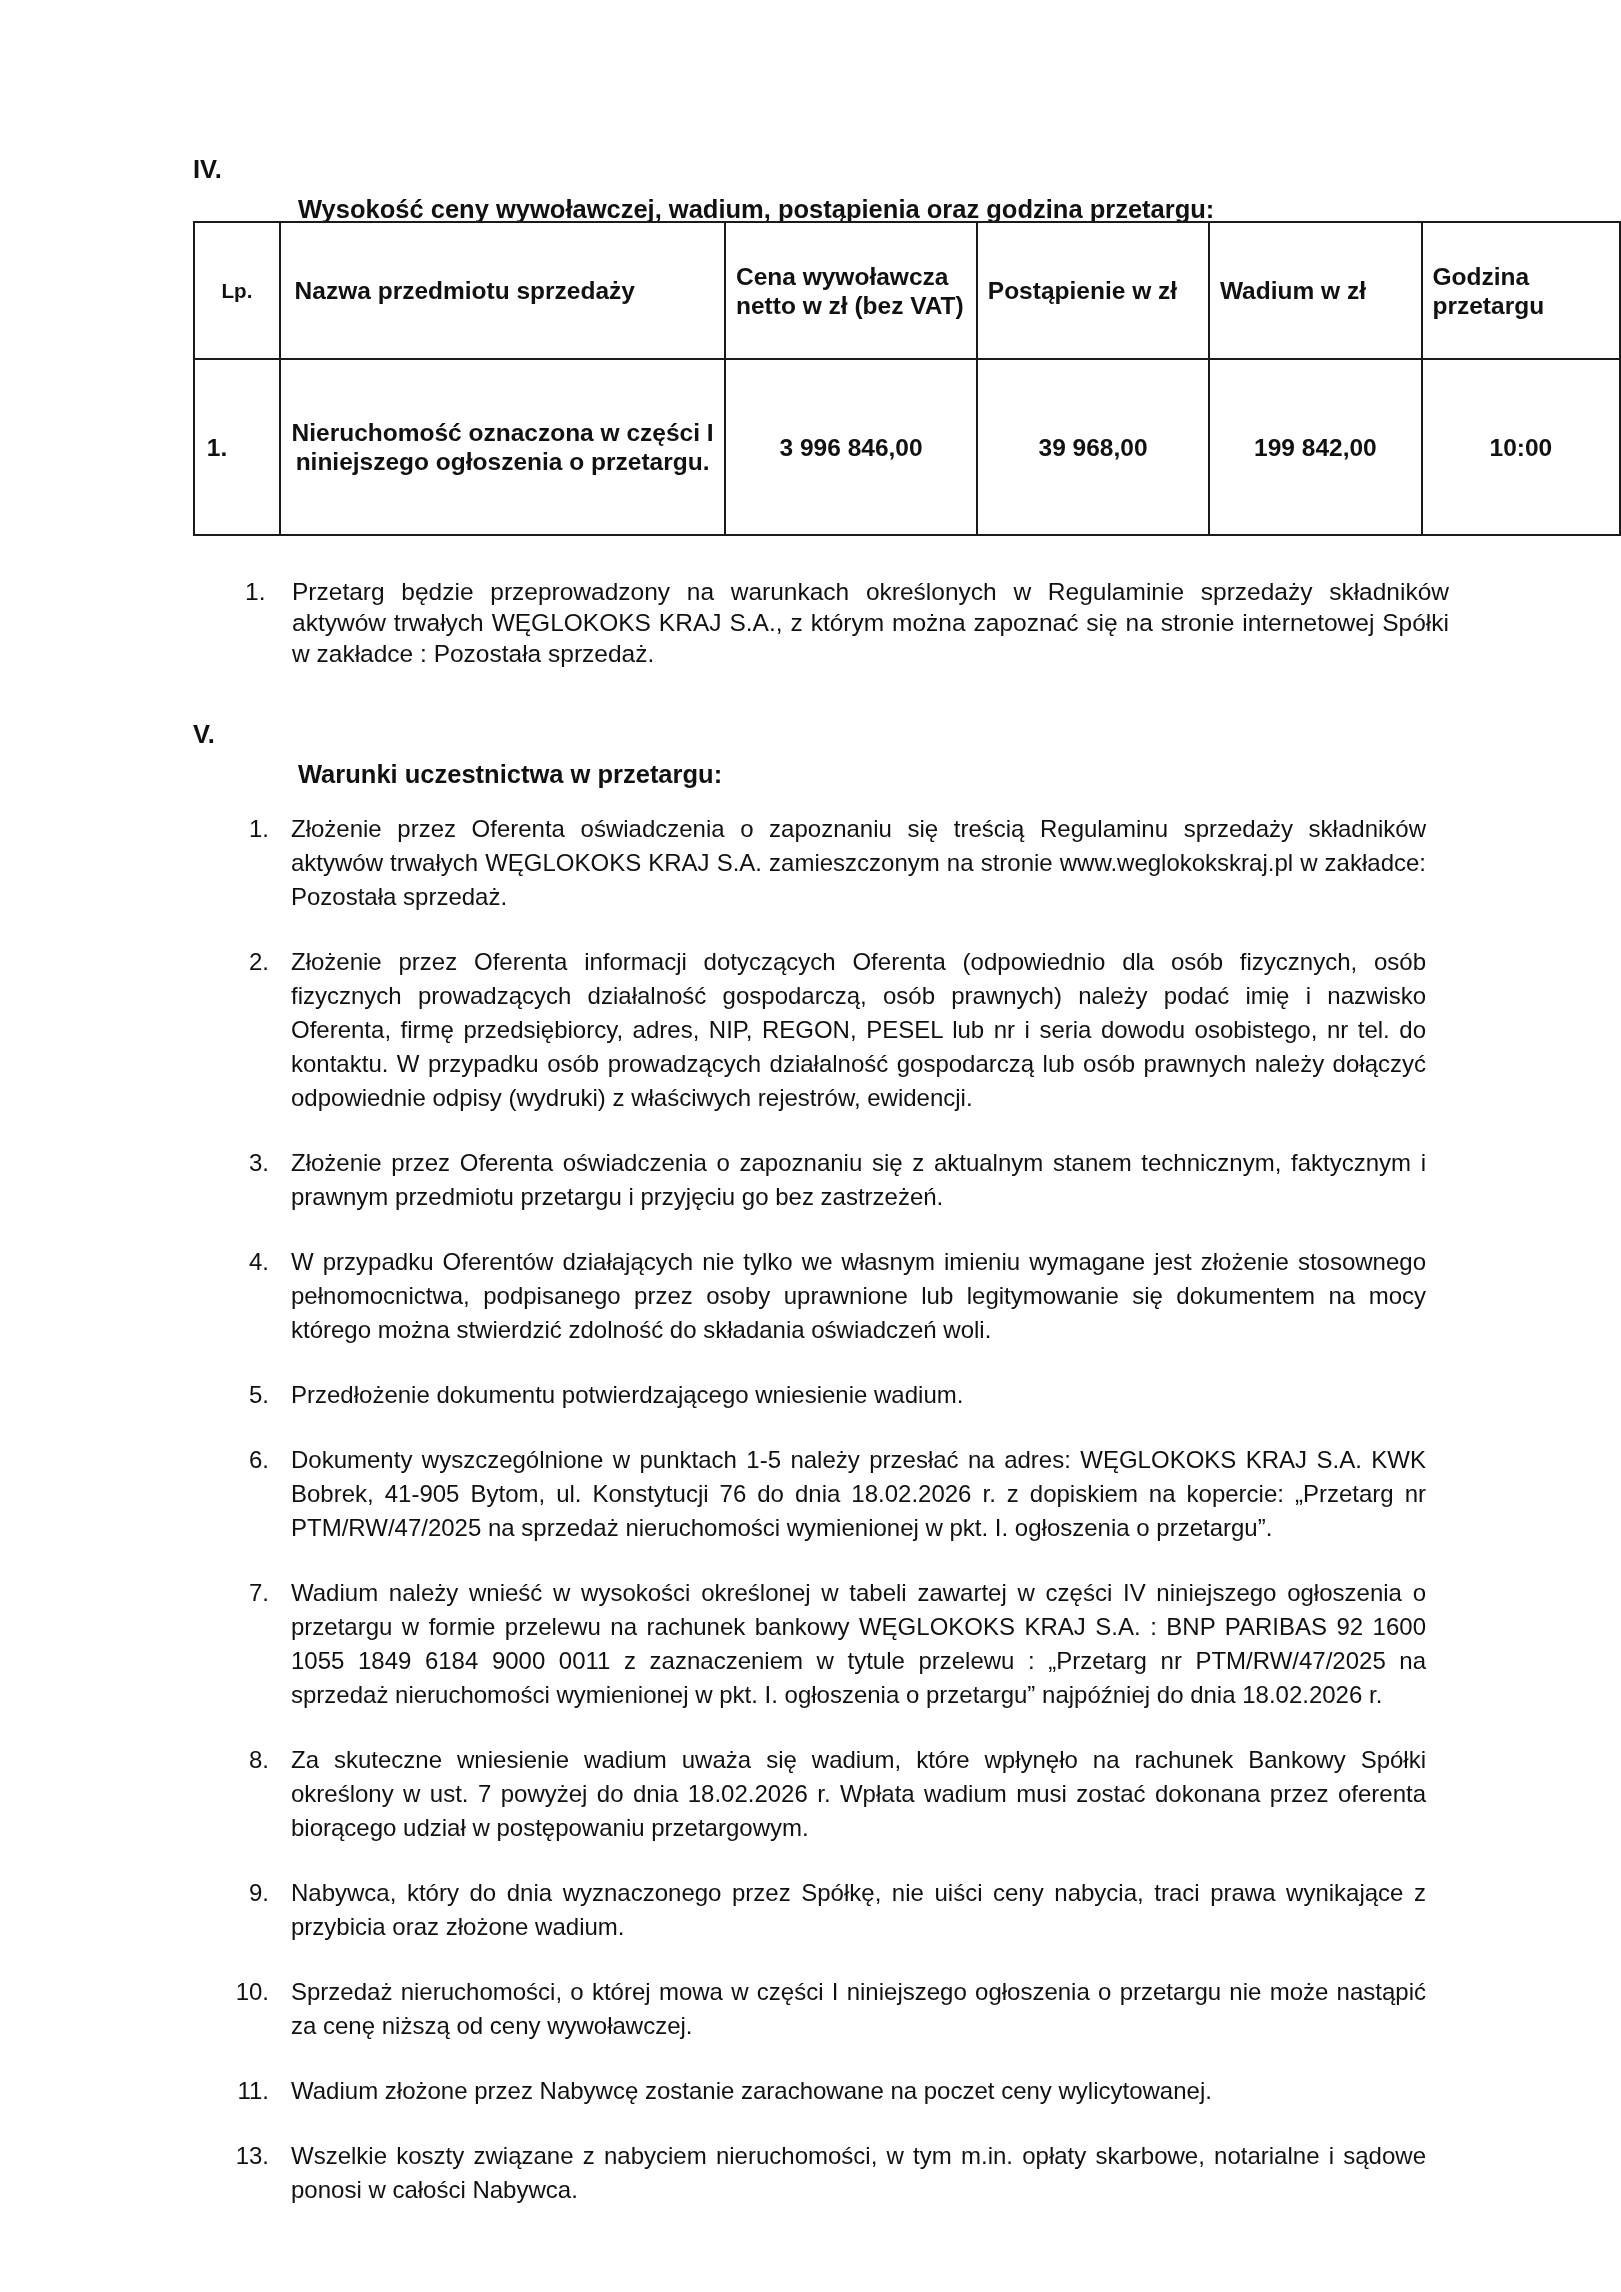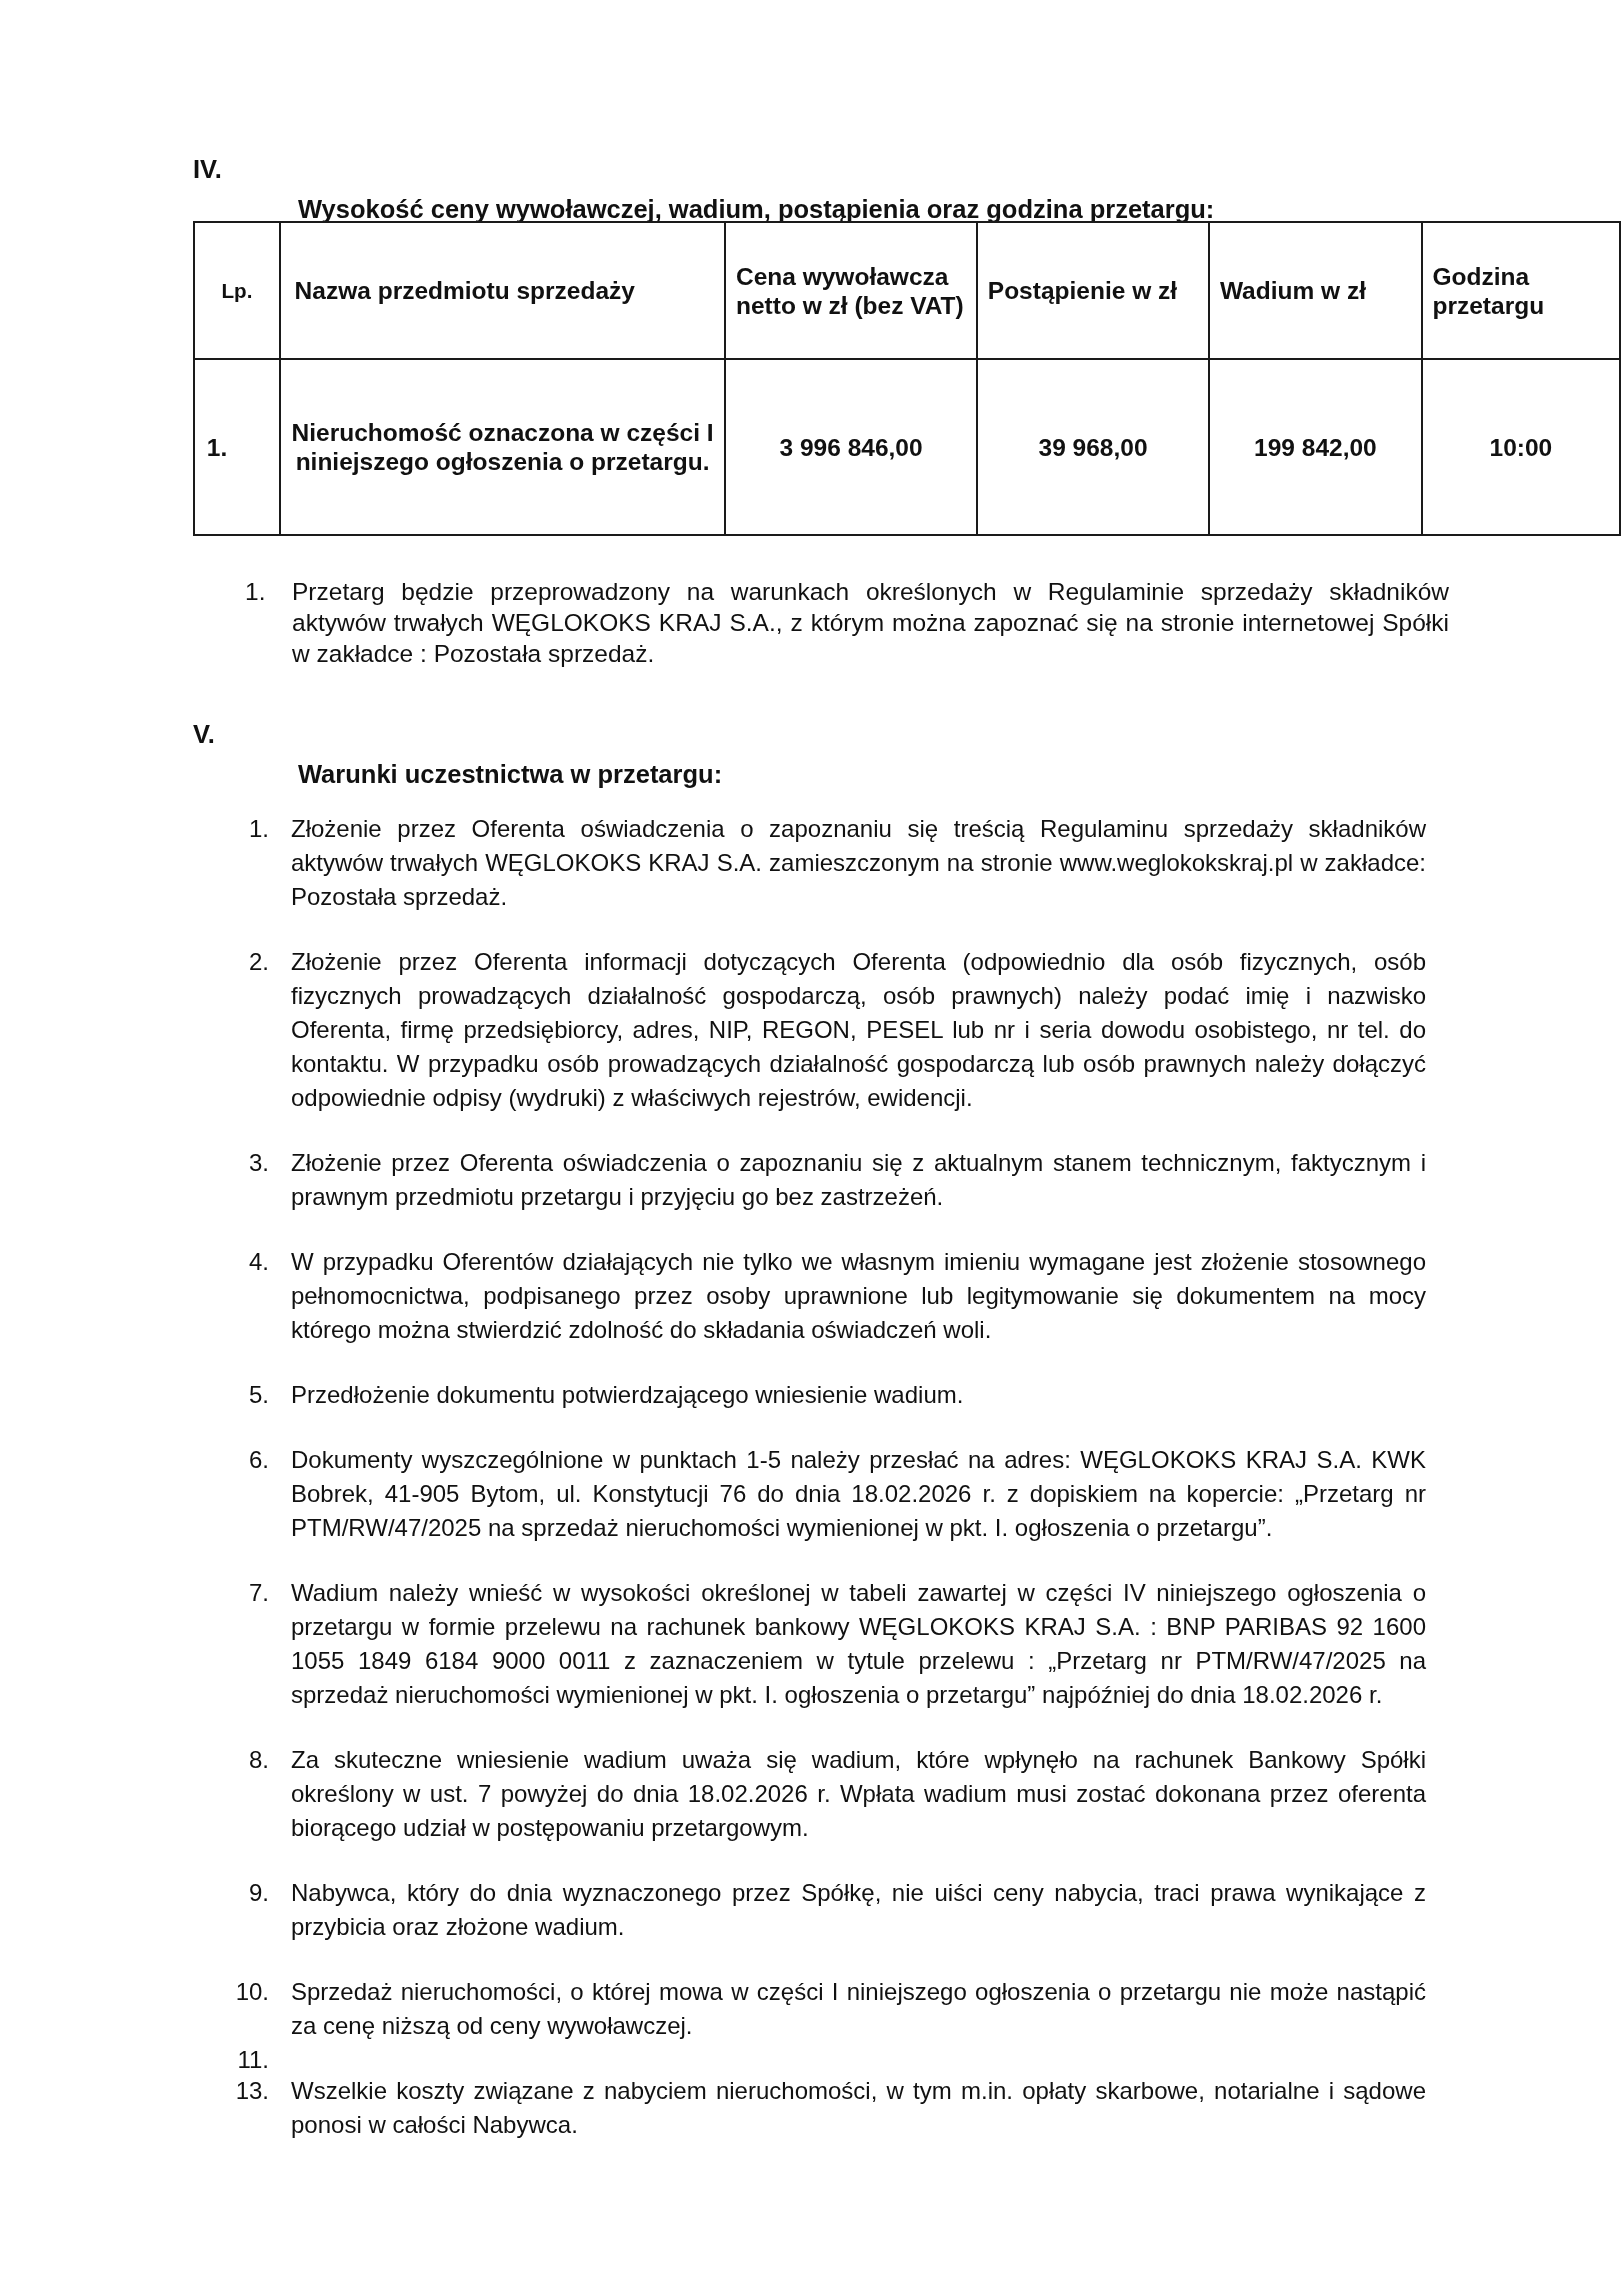--- a/index.html
+++ b/index.html
@@ -108,19 +108,20 @@
     <li>
       <span class="num">9.</span>
       <span class="txt"><span> Nabywca, który do dnia wyznaczonego przez Spółkę, nie uiści ceny nabycia, traci prawa   wynikające z przybicia oraz złożone wadium.</span></span>
     </li>
     <li>
       <span class="num">10.</span>
       <span class="txt"><span>Sprzedaż nieruchomości, o której mowa w części I niniejszego ogłoszenia o przetargu nie może nastąpić za cenę niższą od ceny wywoławczej.</span></span>
     </li>
     <li>
       <span class="num">11.</span>
+      <span class="txt"><span>Wadium złożone przez Nabywcę zostanie zarachowane na poczet ceny wylicytowanej.</span></span>
     </li>
     <li>
       <span class="num">13.</span>
       <span class="txt"><span> Wszelkie koszty związane z nabyciem nieruchomości, w tym m.in. opłaty skarbowe, notarialne i sądowe ponosi w całości Nabywca.</span></span>
     </li>
   </ol>
 
 
 </body></html>

